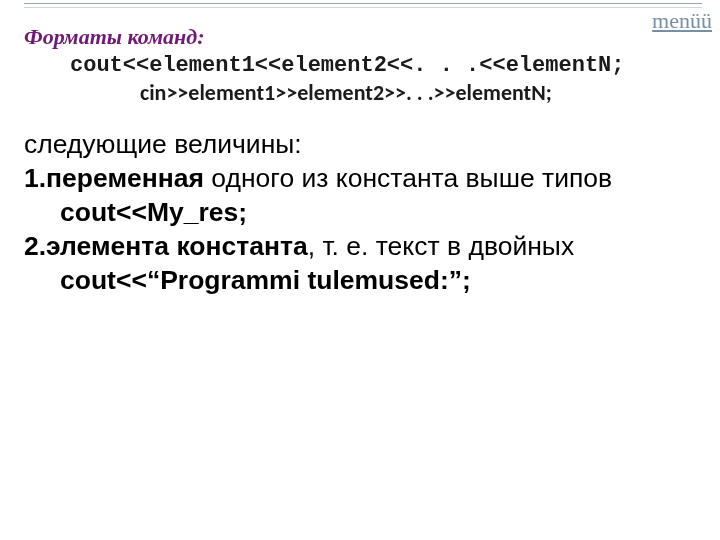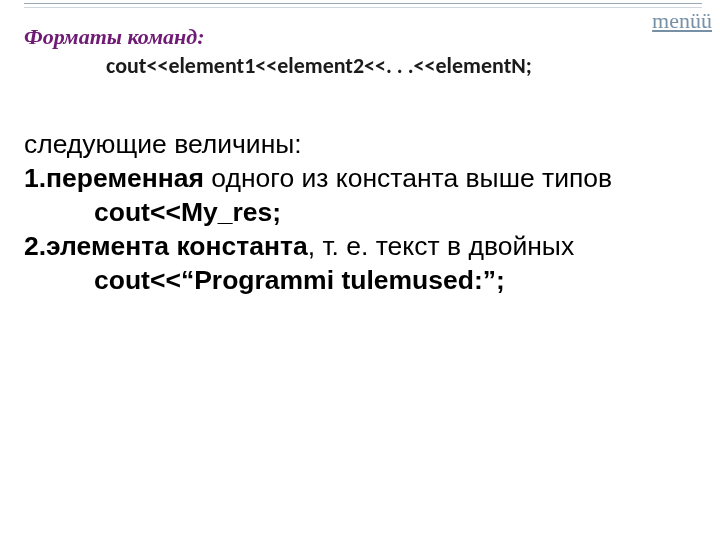--- a/index.html
+++ b/index.html
@@ -59,21 +59,22 @@
   }
 
   .cmd-line {
     font-family: "Calibri", "Arial", sans-serif;
     font-weight: bold;
     font-size: 22px;
     line-height: 27px;
     color: #1b1b1b;
   }
   .cmd-cout {
-    margin-left: 82px;
+    margin-left: 46px;
+    font-family: Liberation Mono, monospace;
   }
   .cmd-cin {
     margin-left: 116px;
   }
 
   .body-block {
     position: absolute;
     top: 128px;
     left: 24px;
     right: 24px;
@@ -81,41 +82,42 @@
     line-height: 1.28;
     color: #000;
     text-align: left;
   }
 
   .body-block p {
     margin: 0 0 0 0;
   }
 
   .bold { font-weight: bold; }
-  .indent { margin-left: 70px; display: block; }
+  .indent { margin-left: 36px; display: block; }
   .snippet {
     font-weight: bold;
   }
 
   
   .item-1 { margin-top: 2px; }
   .item-2 { margin-top: 2px; }
 </style>
 </head>
 <body>
 
 <div class="slide">
 
   <div class="top-rule"></div>
 
   <a class="menu-link">menüü</a>
 
   <div class="header-block">
     <div class="formats-caption">Форматы команд:</div>
     <div class="cmd-line cmd-cout">cоut&lt;&lt;element1&lt;&lt;element2&lt;&lt;. . .&lt;&lt;elementN;</div>
+    <div class="cmd-line cmd-cin">cin&gt;&gt;element1&gt;&gt;element2&gt;&gt;. . .&gt;&gt;elementN;</div>
   </div>
 
   <div class="body-block">
     <p>следующие величины:</p>
 
     <p class="item-1">
       <span class="bold">1.</span><span class="bold">переменная</span><span>   одного   из   константа   выше  типов</span>
     </p>
 
     <span class="indent snippet">cout&lt;&lt;My_res;</span>

